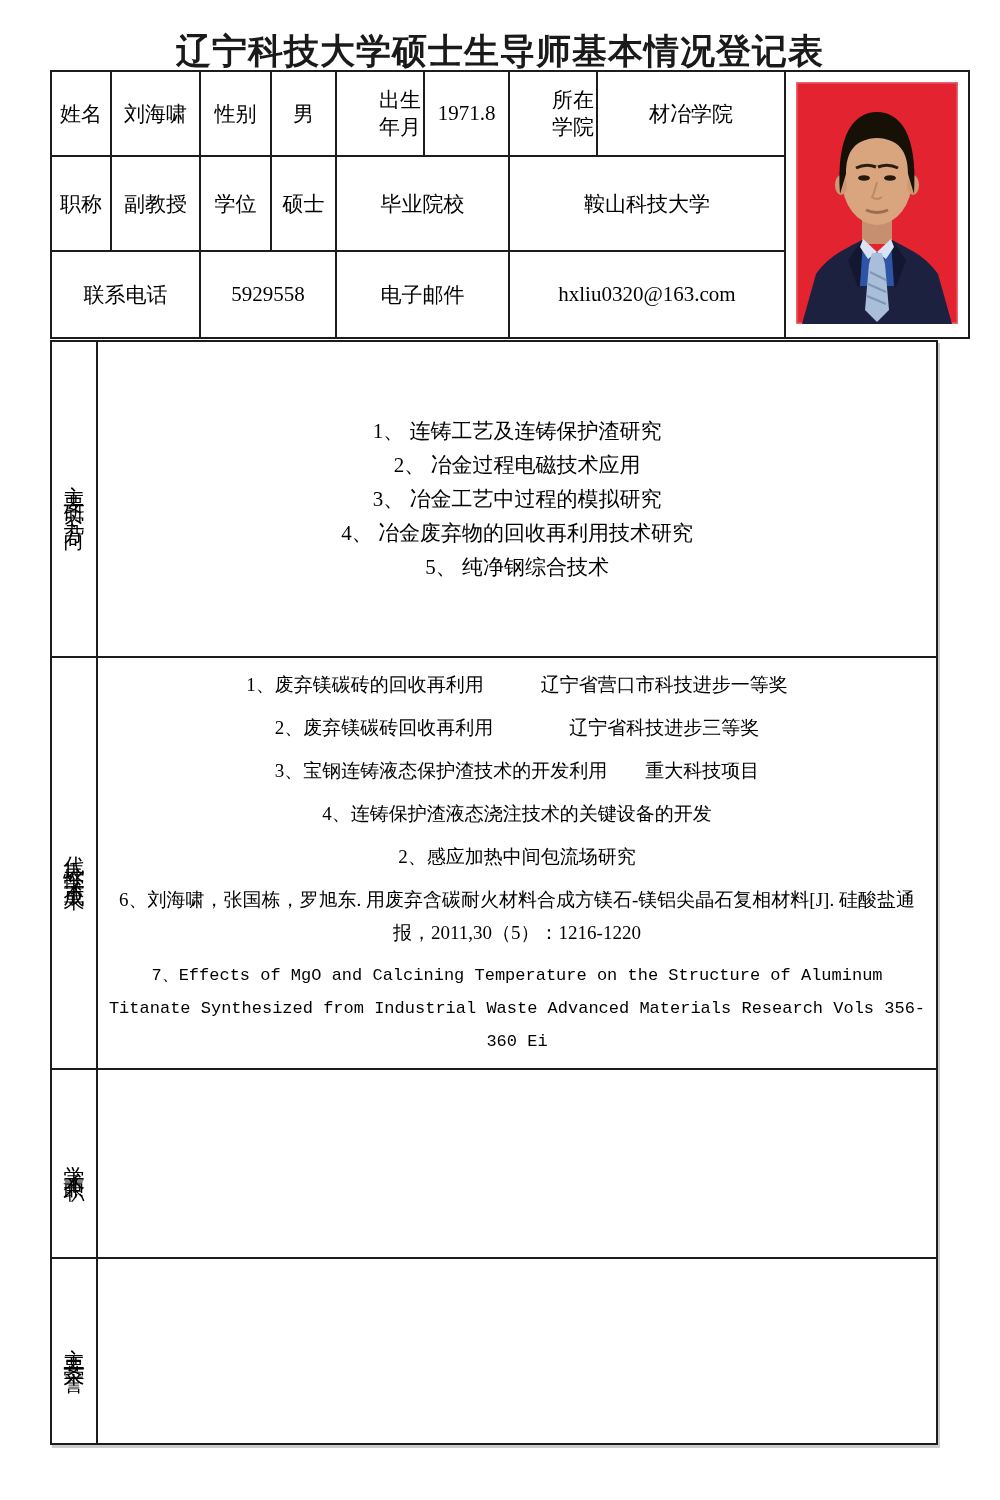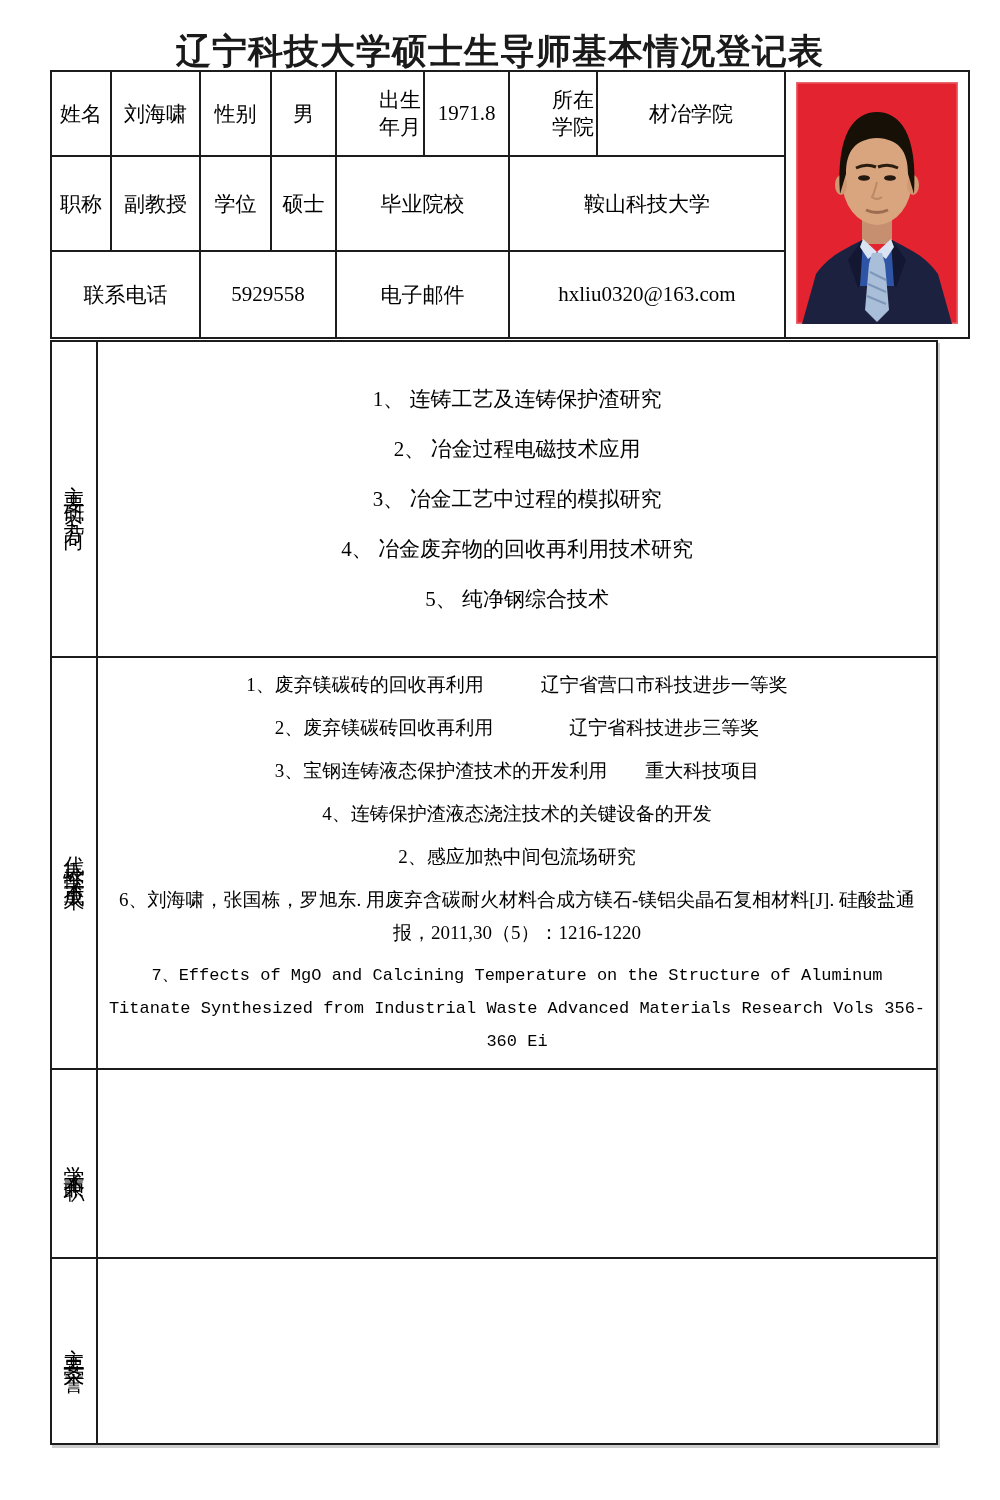--- a/index.html
+++ b/index.html
@@ -35,21 +35,21 @@
 
   .vlabel {
     writing-mode:vertical-lr; text-orientation:upright;
     letter-spacing:9px; font-size:21px;
     display:inline-block; line-height:44px;
   }
 
   td.content-cell { text-align:left; vertical-align:middle; padding:6px 4px 6px 10px; }
   td.content-top  { text-align:left; vertical-align:top;    padding:12px 4px 6px 10px; }
 
-  .research-line { margin:16px; line-height:34px; font-size:21px; }
+  .research-line { margin:0; line-height:34px; font-size:21px; }
   .ach-line      { margin:10px; line-height:33px; font-size:19px; }
   .ach-line.mono { font-family:"Liberation Mono","DejaVu Sans Mono",monospace; font-size:17px; }
 
   .photo-cell { vertical-align:middle; }
   .photo-frame { display:inline-block; line-height:0; margin-top:2px; }
 </style>
 </head>
 <body>
 
 <div class="page">

